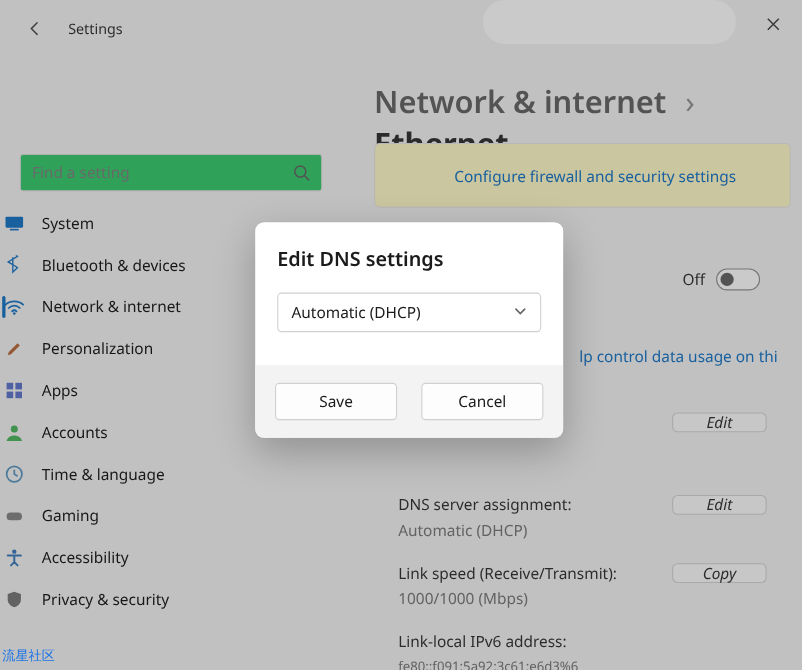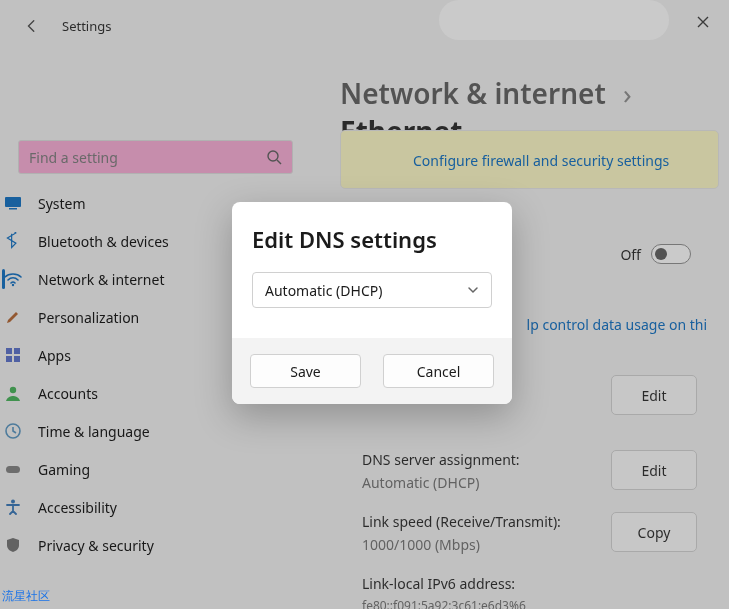--- a/index.html
+++ b/index.html
@@ -17,52 +17,52 @@
   .close-btn svg { width:12px; height:12px; }
   .white-blob { position:absolute; top:0; right:60px; width:230px; height:40px; background:#fff; border-radius: 40px; }
 
   
   .breadcrumb { position: absolute; top: 74px; left: 340px; font-size: 28px; }
   .breadcrumb .bc1 { color: #555; font-weight:600;}
   .breadcrumb .sep { color: #888; margin: 0 10px; font-weight:400;}
   .breadcrumb .bc2 { font-weight: 700; }
 
   
-  .search { position:absolute; top:140px; left:18px; width:275px; height:34px; background:#f9a8d4; border:1px solid #dcdcdc; border-radius:3px; display:flex; align-items:center; padding:0 10px; }
+  .search { position:absolute; top:140px; left:18px; width:275px; height:34px; background:#22c55e; border:1px solid #dcdcdc; border-radius:3px; display:flex; align-items:center; padding:0 10px; }
   .search input { flex:1; border:none; outline:none; font-size:14px; color:#555; background:transparent; }
   .search .sicon { width:16px; height:16px; color:#555; }
 
   
   .sidebar { position:absolute; top:184px; left:0; width:308px; }
   .sidebar-item { height:38px; display:flex; align-items:center; padding-left:4px; color:#000000; cursor:pointer; position:relative; }
   .sidebar-item.active::before { content:""; position:absolute; left:2px; top:9px; bottom:9px; width:3px; background:#0067c0; border-radius:2px; }
   .sidebar-item .micon { width:18px; height:18px; margin-right:16px; display:flex; align-items:center; justify-content:center; }
   .sidebar-item .label { font-size:14px; }
 
   
   .main { position:absolute; top:130px; left:340px; right:10px; bottom:0; }
   .panel { background:#fef9c3; border:1px solid #e6e6e6; border-radius:5px; padding:18px 22px; }
   .firewall-link { color:#0067c0; font-size:14px; padding:2px 0 0 50px; cursor:pointer; }
-  .pillbtn { width:86px; height:40px; background:#fbfbfb; border:1px solid #d0d0d0; border-radius:5px; font-size:14px; display:flex; align-items:center; justify-content:center; cursor:pointer; }
+  .pillbtn { width:86px; height:18px; background:#fbfbfb; border:1px solid #d0d0d0; border-radius:5px; font-size:14px; display:flex; align-items:center; justify-content:center; cursor:pointer;font-style:italic; }
 
   .toggle-off { position:absolute; top:114px; right:28px; display:flex; align-items:center; gap:10px; font-size:14px; }
   .toggle { width:40px; height:20px; border-radius:10px; background:#fff; border:1px solid #888; position:relative; }
   .toggle::after { content:""; position:absolute; left:3px; top:3px; width:12px; height:12px; background:#555; border-radius:50%; }
 
   .datalink { color:#0067c0; font-size:14px; position:absolute; top:185px; right:12px; }
 
   .details { position:absolute; top:310px; left:0; right:0; padding:0 22px; }
   .details .drow { display:flex; justify-content:space-between; align-items:flex-start; padding:10px 0; }
   .details .drow .dl { font-size:14px; max-width:210px; }
   .details .drow .dl .dv { color:#6a6a6a; margin-top:4px; }
 
   
   .modal { position:absolute; z-index:10; top:202px; left:232px; width:280px; background:#fff; border-radius:8px; box-shadow:0 12px 36px rgba(0,0,0,0.25); overflow:hidden; }
   .modal .mbody { padding:22px 20px 30px 20px; }
-  .modal h1 { font-size:22px; font-weight:600; margin-bottom:18px; }
+  .modal h1 { font-size:18px; font-weight:600; margin-bottom:18px; }
   .modal .select { height:36px; border:1px solid #d0d0d0; border-radius:4px; display:flex; align-items:center; justify-content:space-between; padding:0 12px; font-size:14px; cursor:pointer; background:#fff; }
   .modal .select .chev { color:#666; }
   .modal .mfoot { background:#f3f3f3; padding:16px 18px; display:flex; gap:22px; }
   .modal .mbtn { flex:1; height:34px; background:#fdfdfd; border:1px solid #d0d0d0; border-radius:4px; font-size:14px; cursor:pointer; display:flex; align-items:center; justify-content:center; }
 
   .watermark { position:absolute; left:2px; bottom:4px; font-size:12px; color:#1a73e8; z-index:20; }
 </style>
 </head>
 <body>
 

